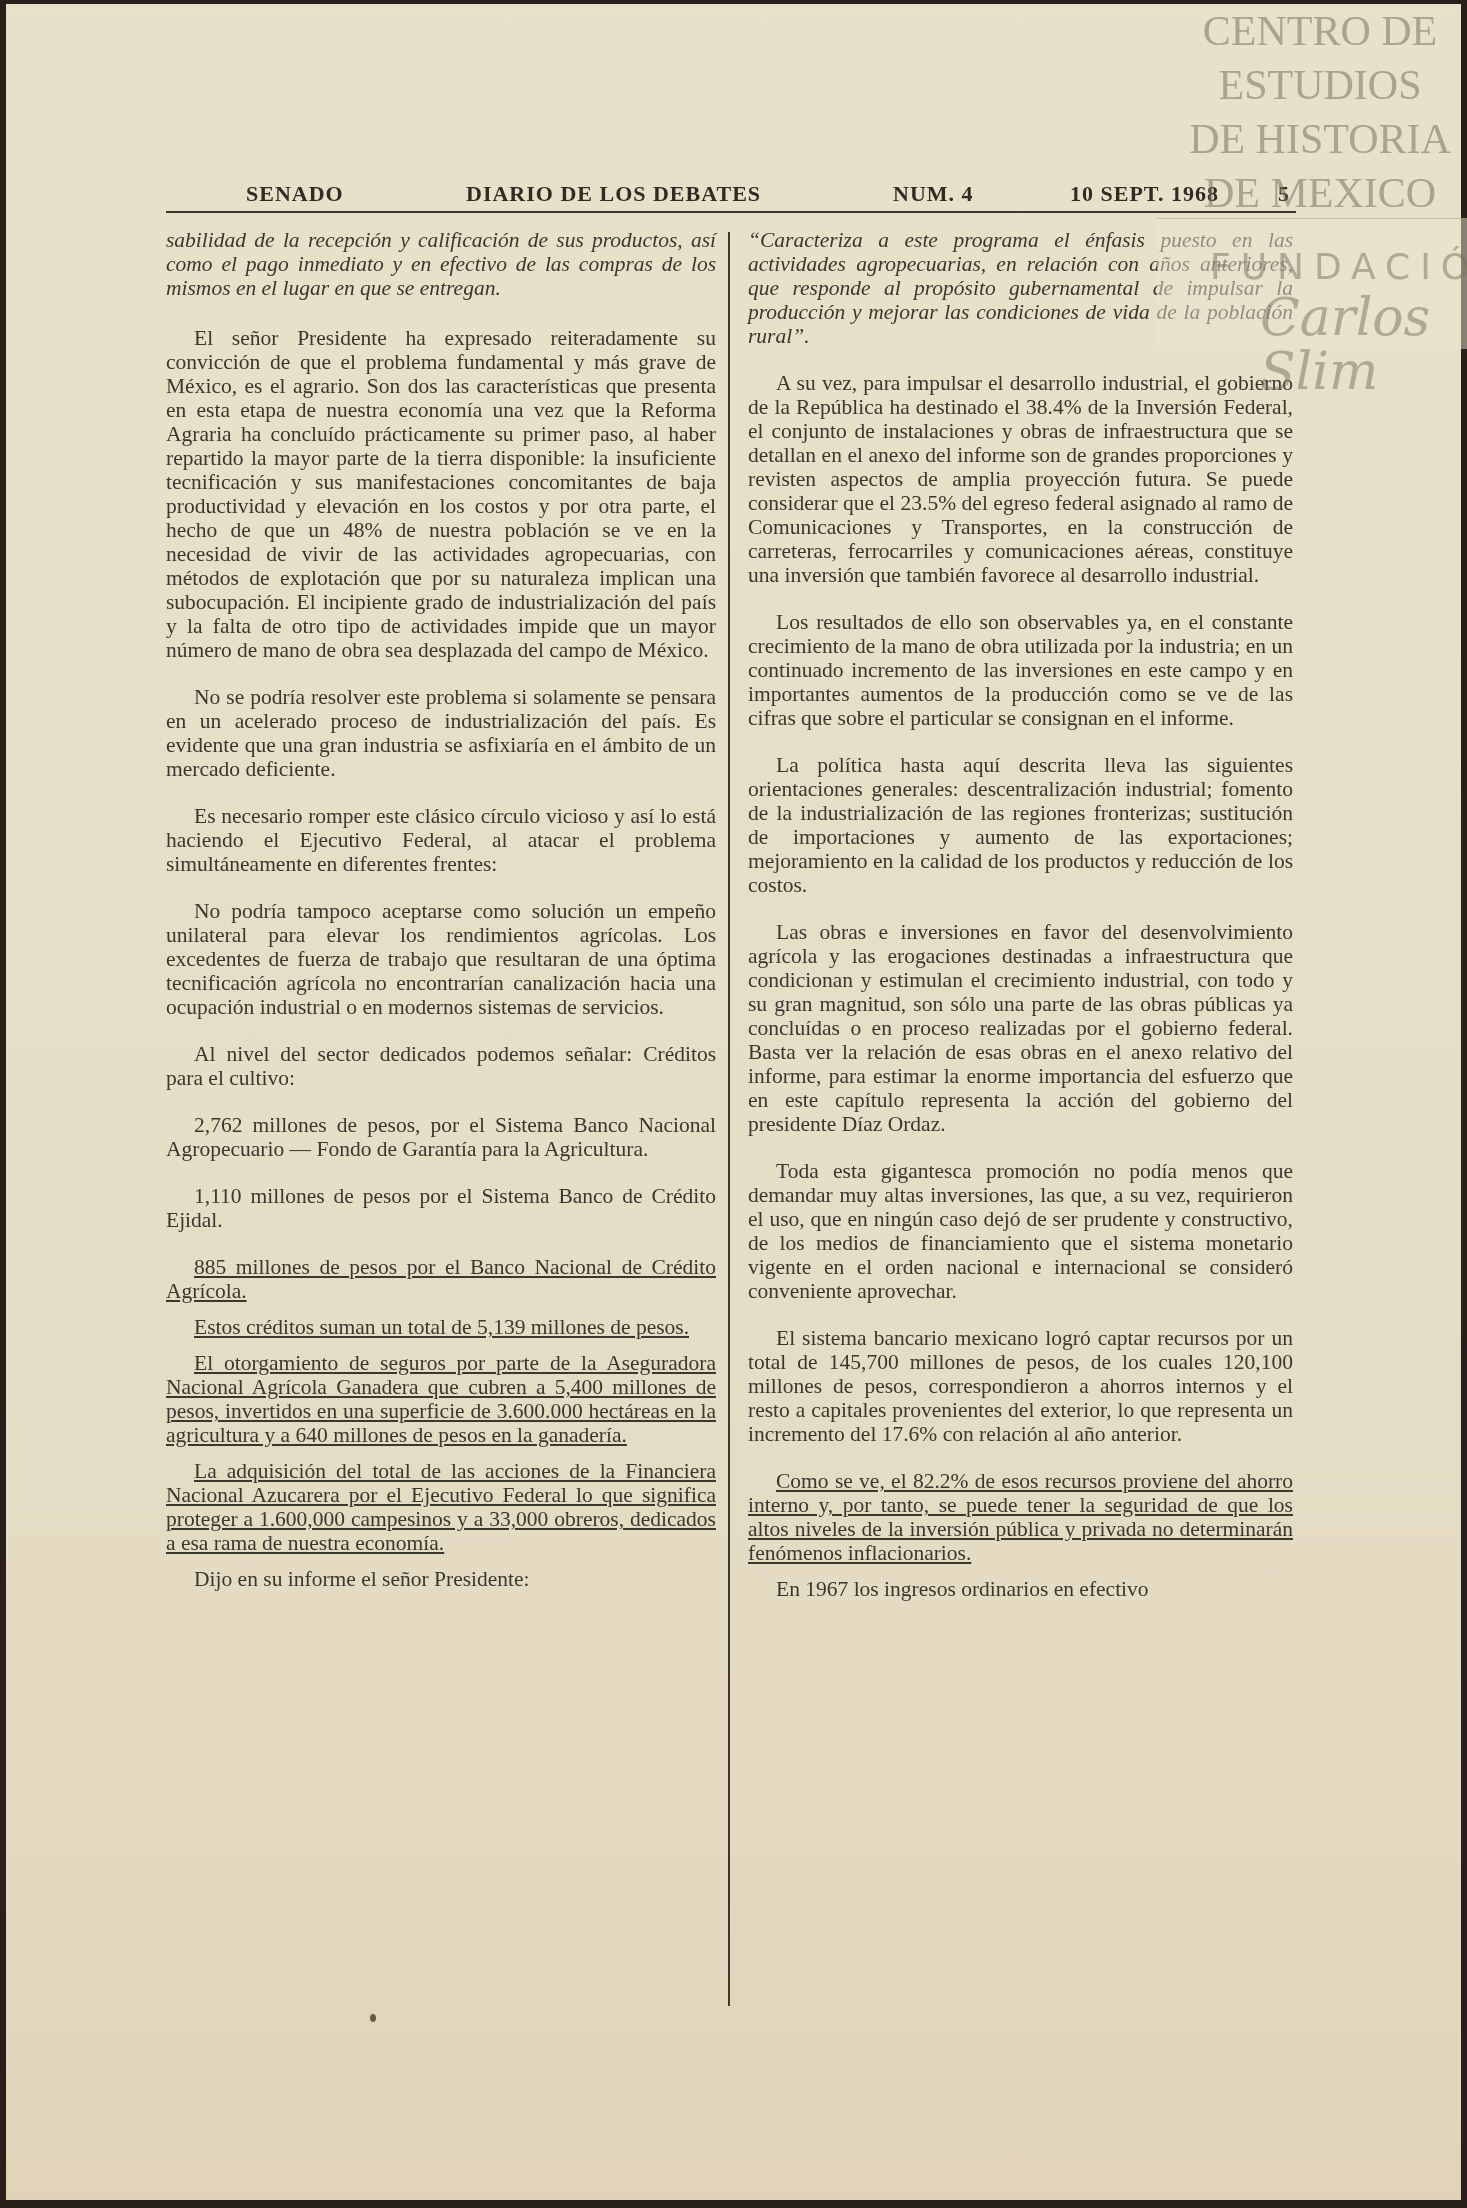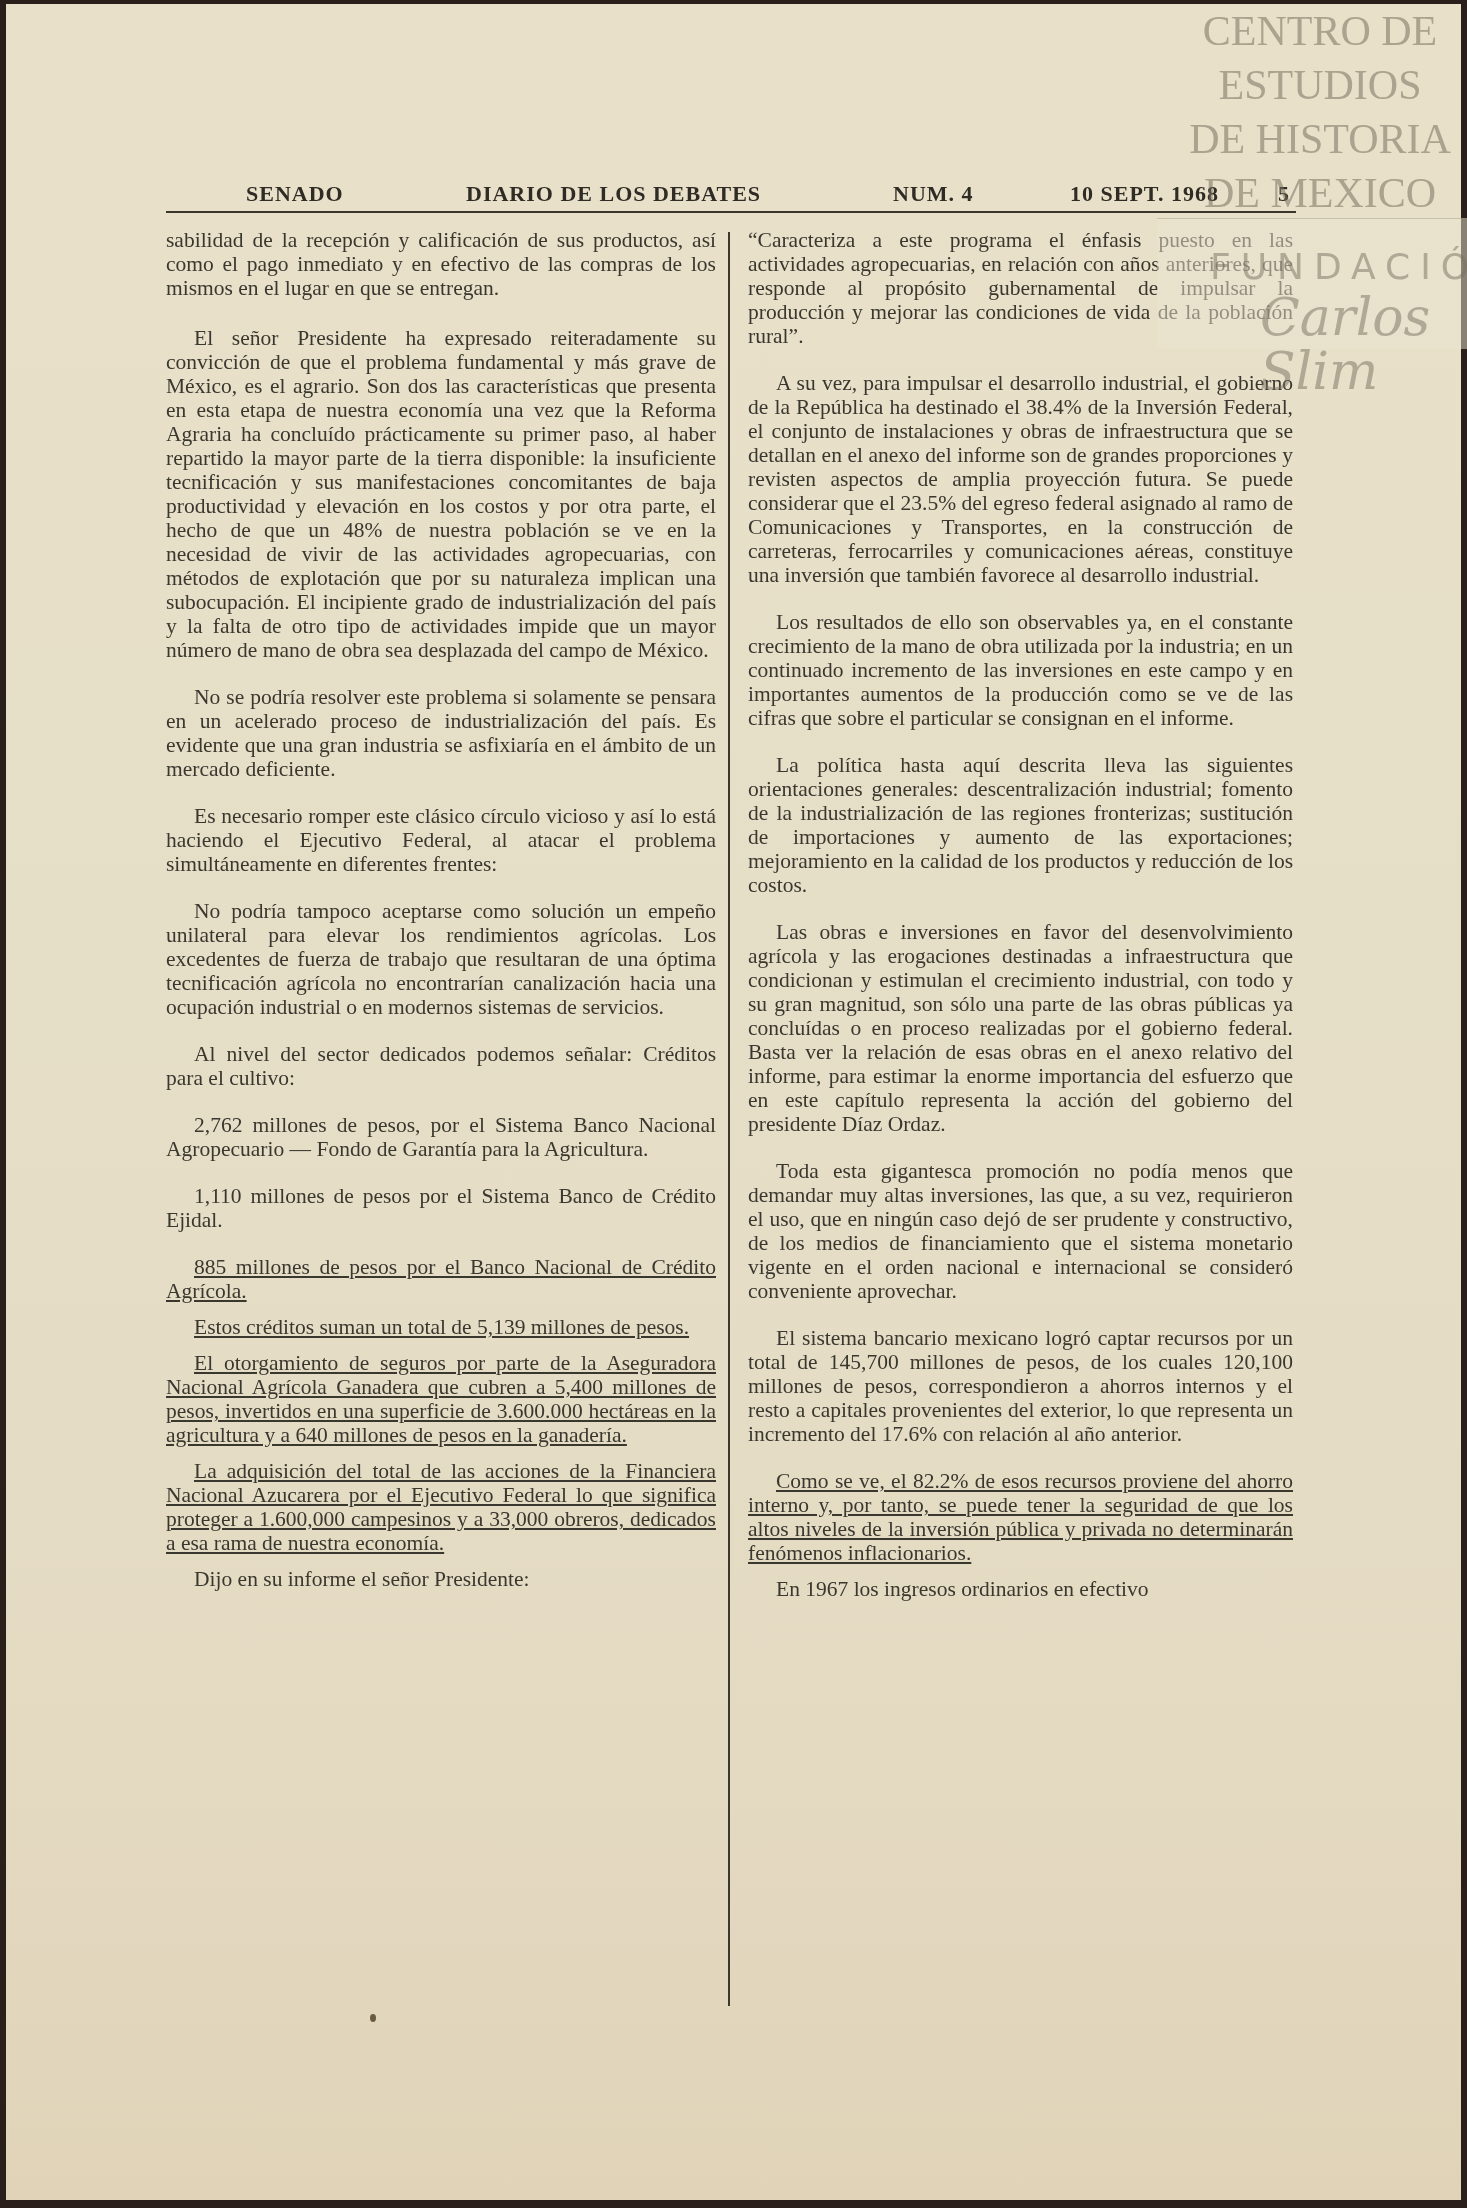--- a/index.html
+++ b/index.html
@@ -44,21 +44,21 @@
     position: absolute; left: 160px; top: 207px; width: 1130px; height: 2px;
     background: #3a362d;
   }
   .col {
     position: absolute; top: 224px; font-size: 21.5px; line-height: 24px;
     text-align: justify; color: #3a372f;
   }
   .col.left { left: 160px; width: 550px; }
   .col.right { left: 742px; width: 545px; }
   .col p { margin: 0 0 23px 0; text-indent: 28px; }
-  .col p.first { text-indent: 0; }
+  .col p.first { text-indent: 0; font-style: italic; }
   .col p.tight { margin-bottom: 12px; text-decoration: underline; }
   .divider {
     position: absolute; left: 722px; top: 228px; width: 2px; height: 1774px;
     background: #3c382f;
   }
   .speck { position: absolute; left: 364px; top: 2010px; width: 6px; height: 8px; border-radius: 50%; background: #6a5a40; }
 </style>
 </head>
 <body>
 

